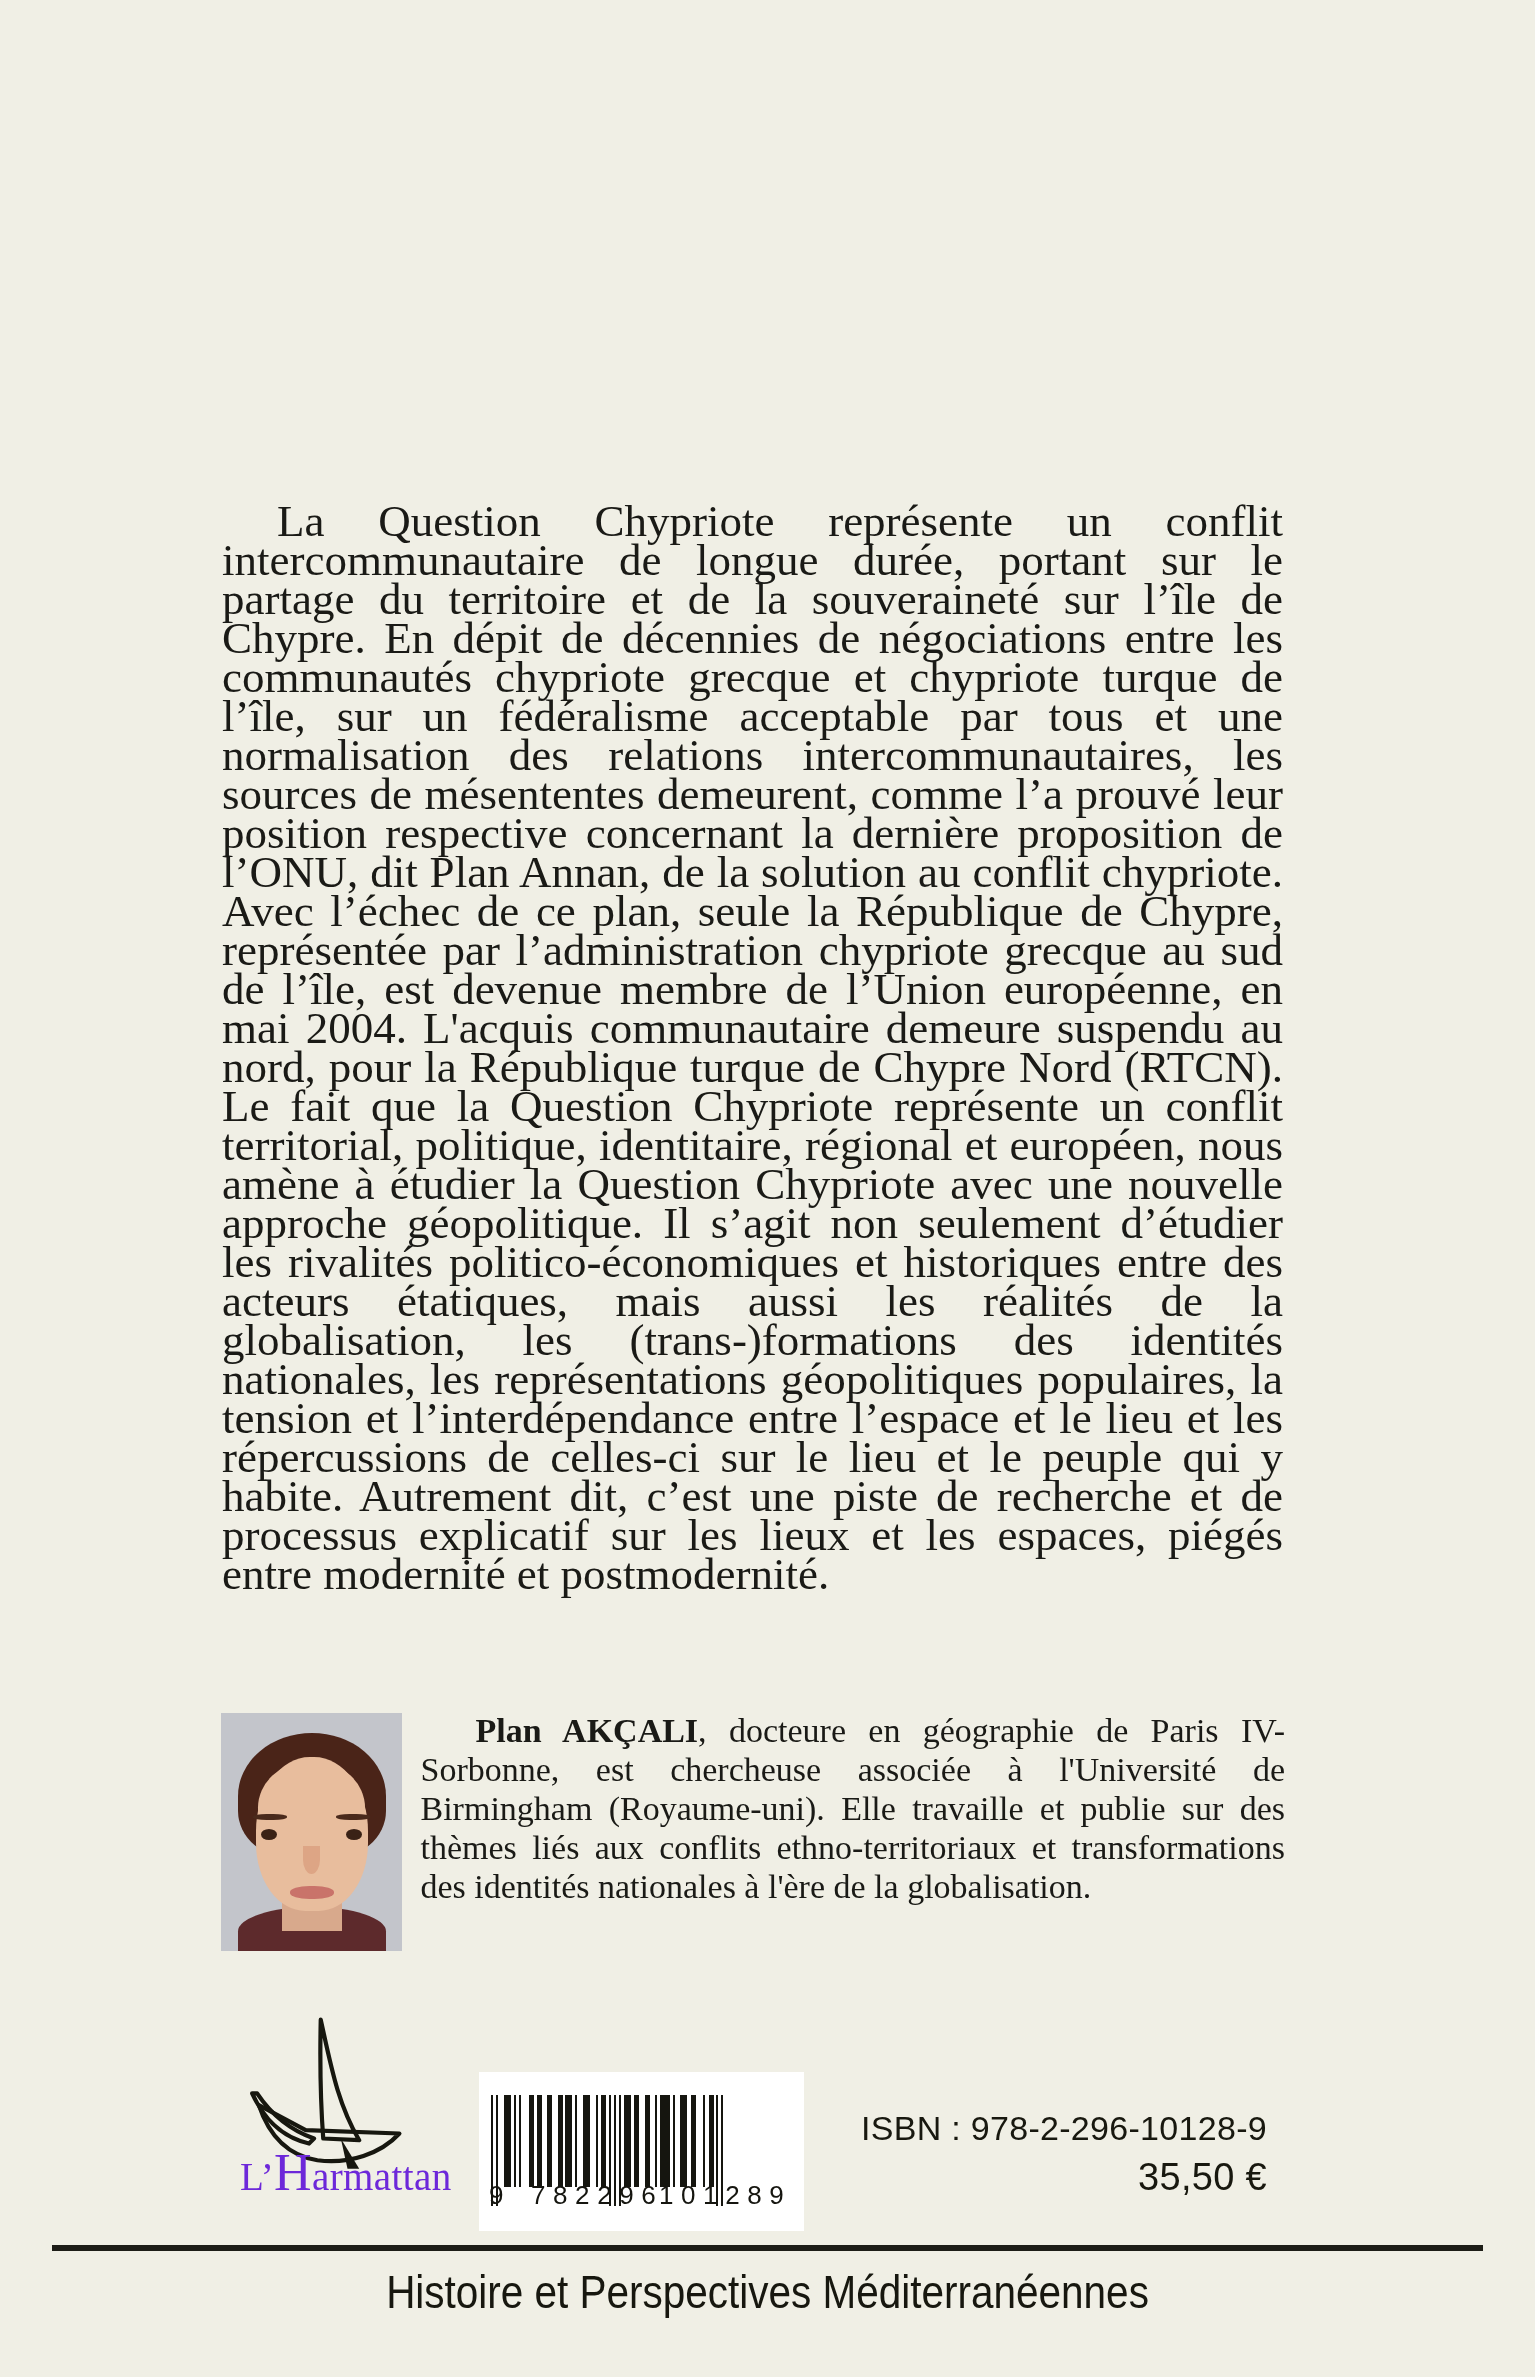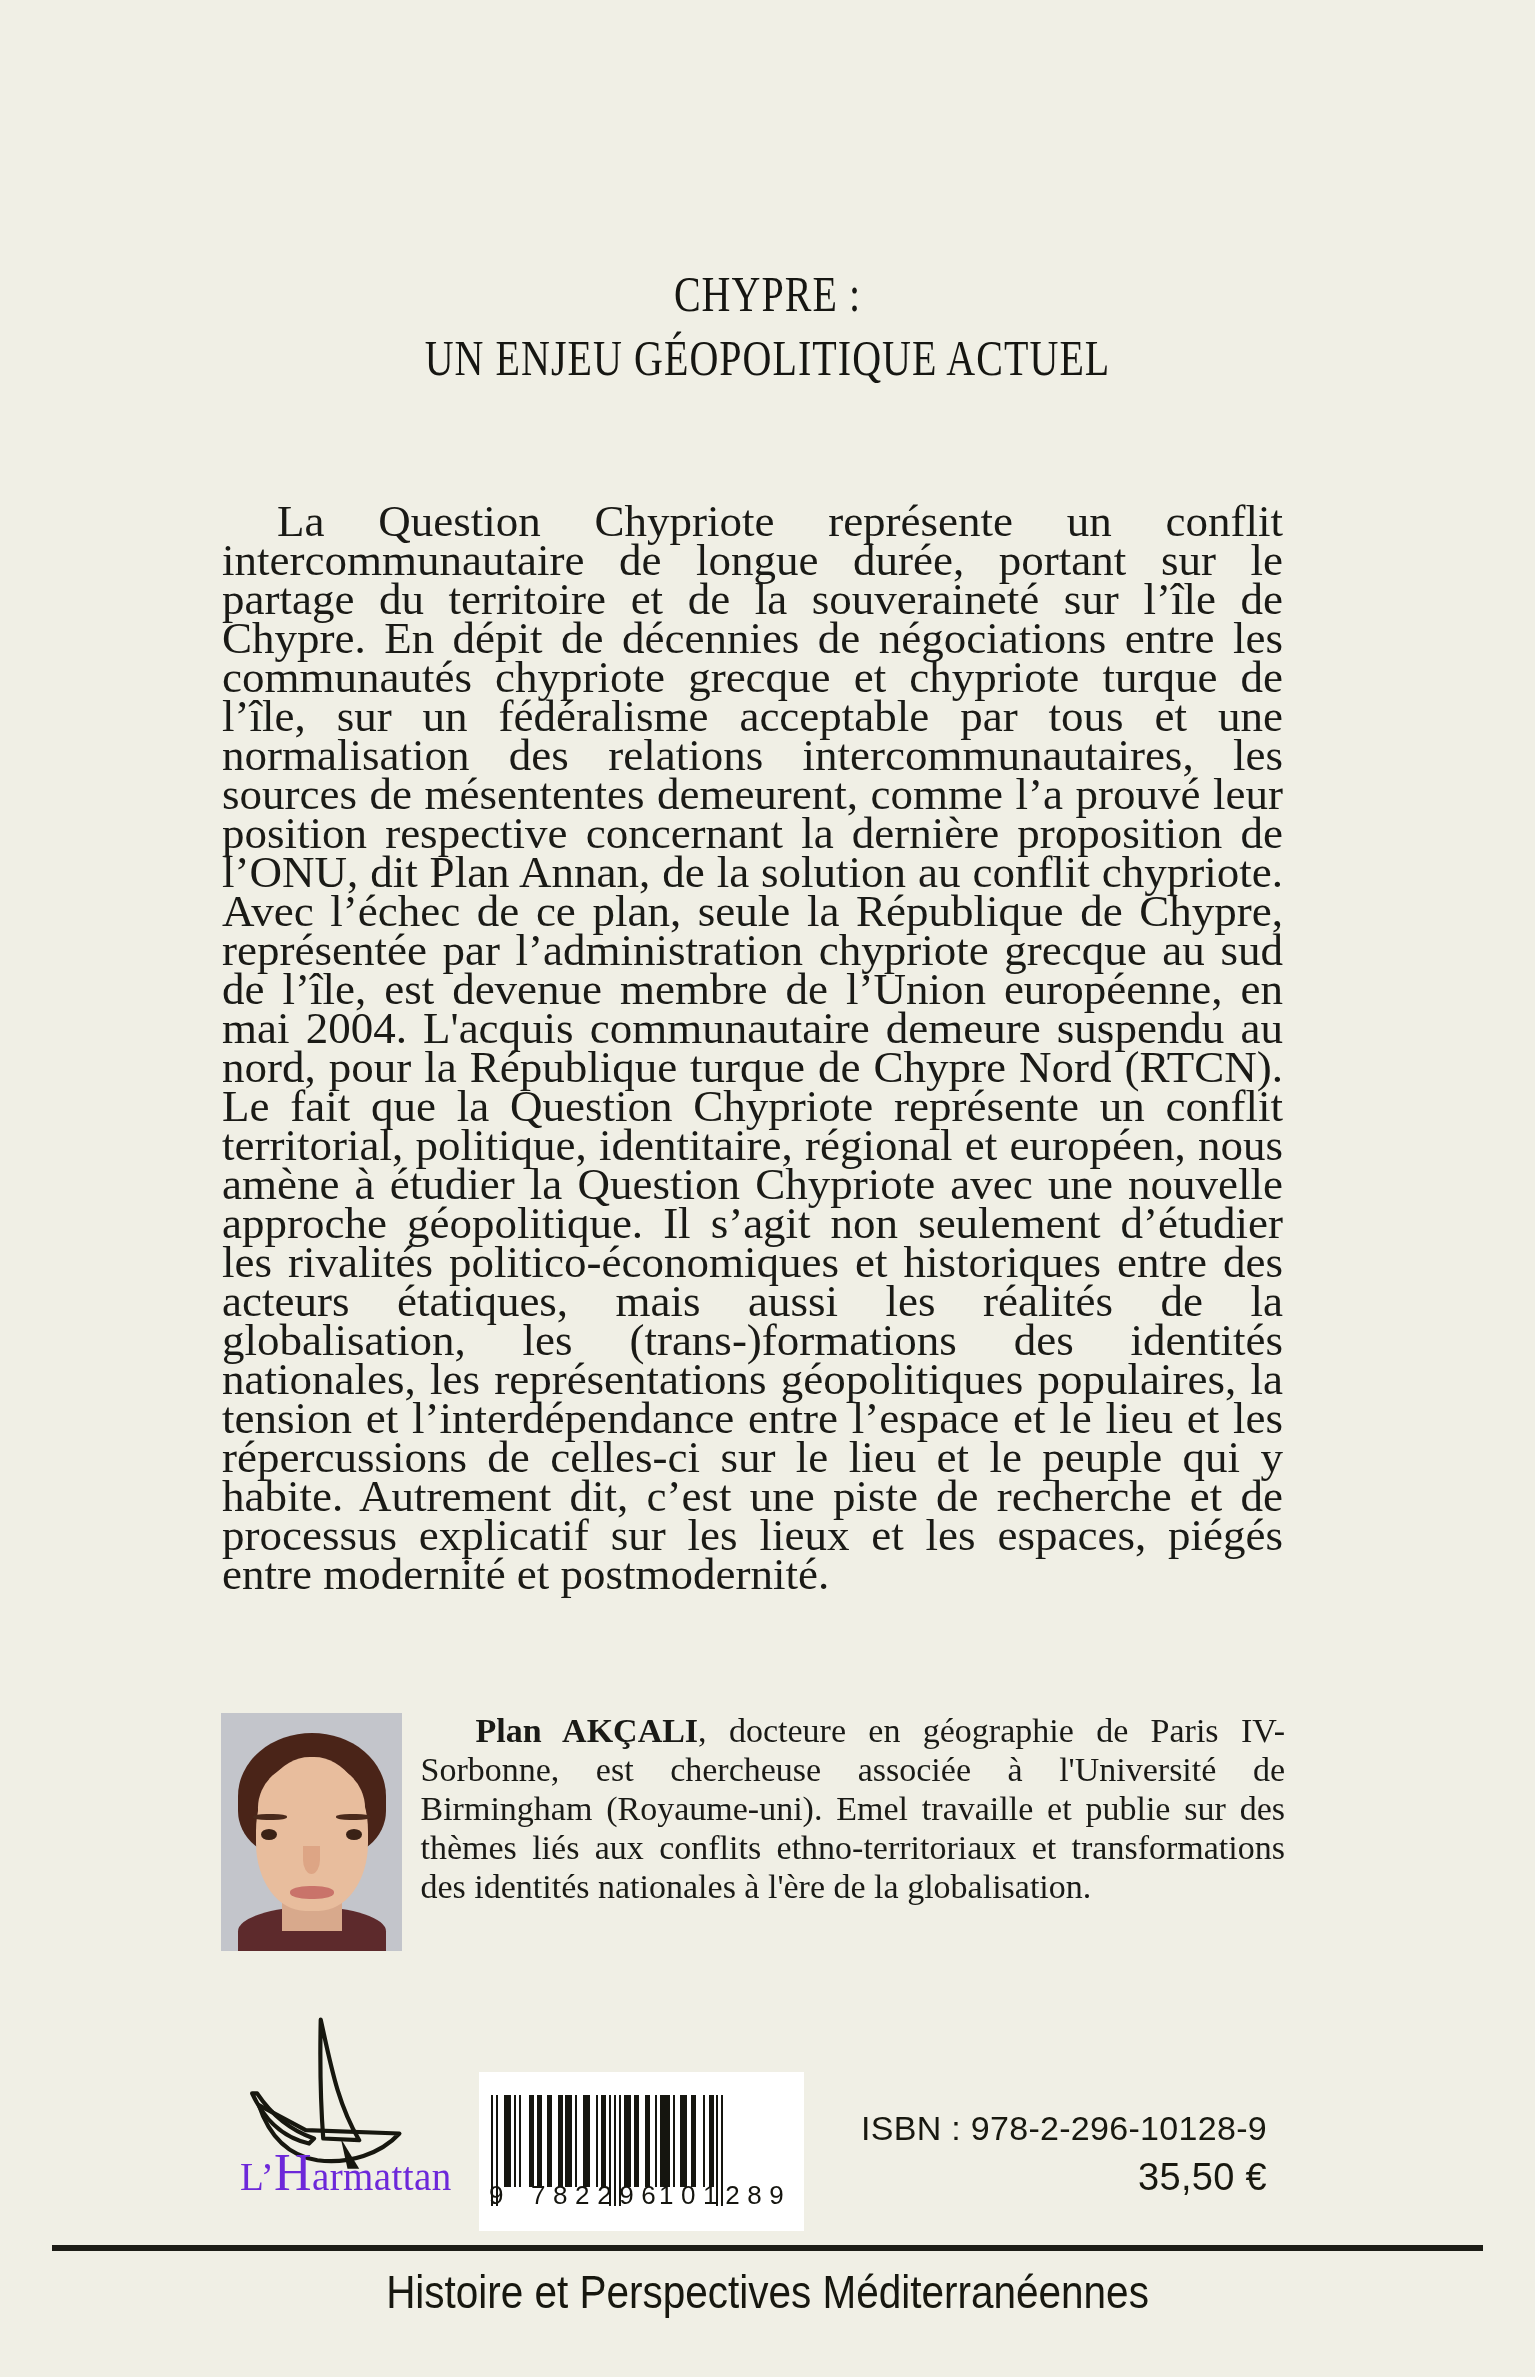--- a/index.html
+++ b/index.html
@@ -214,43 +214,39 @@
   .p-mouth {
     position:absolute; left:50%; top:173px; width:44px; height:13.4px;
     margin-left:-22px; background:#c9736a; border-radius:44%;
   }
 </style>
 </head>
 <body>
 
 <div class="page">
 
-  <div class="title-block">
-    <div class="title-line l1">CHYPRE :</div>
-    <div class="title-line l2">UN ENJEU GÉOPOLITIQUE ACTUEL</div>
-  </div>
 
   <div class="abstract">La Question Chypriote représente un conflit intercommunautaire de longue durée, portant sur le partage du territoire et de la souveraineté sur l’île de Chypre. En dépit de décennies de négociations entre les communautés chypriote grecque et chypriote turque de l’île, sur un fédéralisme acceptable par tous et une normalisation des relations intercommunautaires, les sources de mésententes demeurent, comme l’a prouvé leur position respective concernant la dernière proposition de l’ONU, dit Plan Annan, de la solution au conflit chypriote. Avec l’échec de ce plan, seule la République de Chypre, représentée par l’administration chypriote grecque au sud de l’île, est devenue membre de l’Union européenne, en mai 2004. L'acquis communautaire demeure suspendu au nord, pour la République turque de Chypre Nord (RTCN). Le fait que la Question Chypriote représente un conflit territorial, politique, identitaire, régional et européen, nous amène à étudier la Question Chypriote avec une nouvelle approche géopolitique. Il s’agit non seulement d’étudier les rivalités politico-économiques et historiques entre des acteurs étatiques, mais aussi les réalités de la globalisation, les (trans-)formations des identités nationales, les représentations géopolitiques populaires, la tension et l’interdépendance entre l’espace et le lieu et les répercussions de celles-ci sur le lieu et le peuple qui y habite. Autrement dit, c’est une piste de recherche et de processus explicatif sur les lieux et les espaces, piégés entre modernité et postmodernité.</div>
 
   <div class="bio-wrap">
     <div class="bio-photo">
       <div class="p-bg"></div>
       <div class="p-shoulder"></div>
       <div class="p-neck"></div>
       <div class="p-hair"></div>
       <div class="p-hair-inner"></div>
       <div class="p-face"></div>
       <div class="p-brow l"></div>
       <div class="p-brow r"></div>
       <div class="p-eye l"></div>
       <div class="p-eye r"></div>
       <div class="p-nose"></div>
       <div class="p-mouth"></div>
     </div>
-    <div class="bio-text"><b>Plan AKÇALI</b><span>, docteure en géographie de Paris IV-Sorbonne, est chercheuse associée à l'Université de Birmingham (Royaume-uni). Emel travaille et publie sur des thèmes liés aux conflits ethno-territoriaux et transformations des identités nationales à l'ère de la globalisation.</span></div>
+    <div class="bio-text"><b>Plan AKÇALI</b><span>, docteure en géographie de Paris IV-Sorbonne, est chercheuse associée à l'Université de Birmingham (Royaume-uni). Elle travaille et publie sur des thèmes liés aux conflits ethno-territoriaux et transformations des identités nationales à l'ère de la globalisation.</span></div>
   </div>
 
   <div class="logo-box">
     <svg viewBox="0 0 250 190" width="210" height="159">
       <g fill="none" stroke="#17170f" stroke-width="5" stroke-linejoin="round" stroke-linecap="round">
         <path d="M96 8 C108 62 116 108 142 152 L99 150 C96 110 95 55 96 8 Z"></path>
         <path d="M14 96 C28 126 48 148 82 156 L88 150 C60 140 36 120 20 96 Z"></path>
         <path d="M22 110 C34 146 56 170 92 176 C130 181 168 168 190 144 L78 140 Z"></path>
       </g>
       <path d="M120 150 L142 186 L128 186 Z" fill="#17170f"></path>

